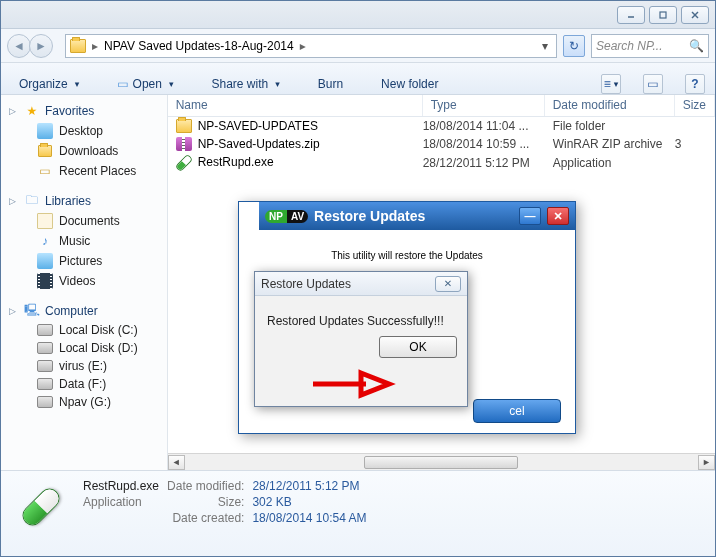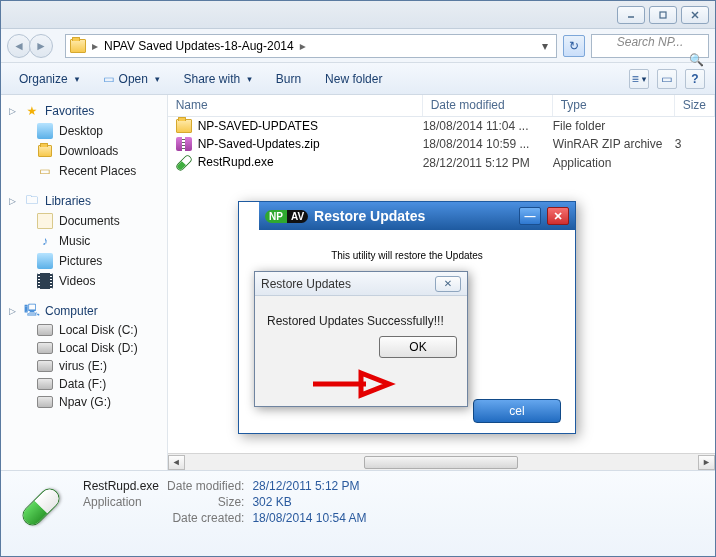--- a/index.html
+++ b/index.html
@@ -17,25 +17,25 @@
 .nav-circ { width: 52px; height: 28px; position: relative; }
 .nav-circ .c { width: 24px; height: 24px; border: 1px solid #b5c3d3; border-radius: 50%; background: linear-gradient(#f0f4f9,#dfe7f0); position: absolute; top: 2px; display:flex;align-items:center;justify-content:center;color:#7d92a8; }
 .nav-circ .c1 { left: 0; }
 .nav-circ .c2 { left: 22px; }
 .addrbox { flex: 1; height: 24px; border: 1px solid #a8b8c9; background: #fff; display: flex; align-items: center; padding: 0 4px; gap: 6px; }
 .folder-ic { width: 16px; height: 14px; background: linear-gradient(#ffe9a8,#f7c94f); border: 1px solid #d6a82e; border-radius: 1px; position: relative; }
 .folder-ic::before{content:"";position:absolute;top:-3px;left:1px;width:6px;height:3px;background:#f7c94f;border:1px solid #d6a82e;border-bottom:none;border-radius:1px 1px 0 0;}
 .crumb-sep { color: #666; }
 .addr-drop { margin-left: auto; color: #555; padding: 0 4px; }
 .refresh { width: 22px; height: 22px; border: 1px solid #7da7d9; background: linear-gradient(#e8f1fb,#c9defa); display:flex;align-items:center;justify-content:center;color:#2a5a9e;border-radius:2px;}
-.searchbox { width: 118px; height: 24px; border: 1px solid #a8b8c9; background: #fff; display: flex; align-items: center; padding: 0 4px; color: #888; font-style: italic; gap:4px;flex-direction:column;}
+.searchbox { width: 118px; height: 24px; border: 1px solid #a8b8c9; background: #fff; display: flex; align-items: center; padding: 0 4px; color: #888; font-style: italic; gap:4px;}
 .searchbox .mag { margin-left:auto;color:#555;font-style:normal;}
 
 
-.toolbar { height: 32px; background: linear-gradient(#f4f8fd,#e5edf7); border-bottom: 1px solid #cfd9e4; display: flex; align-items: center; padding: 0 10px; gap: 8px; }
+.toolbar { height: 32px; background: linear-gradient(#f4f8fd,#e5edf7); border-bottom: 1px solid #cfd9e4; display: flex; align-items: flex-end; padding: 0 10px; gap: 22px; }
 .tb-item { color: #1a3e6e; padding: 3px 8px; display: flex; align-items: center; gap: 4px; cursor:pointer; border-radius:2px;}
 .tb-drop::after { content: "▾"; font-size: 9px; margin-left: 3px; color:#1a3e6e;}
 .tb-spacer{flex:1;}
 .tb-icon{width:20px;height:20px;border:1px solid #b5c3d3;border-radius:2px;display:flex;align-items:center;justify-content:center;background:linear-gradient(#f7fafd,#e9f0f7);color:#2a5a9e;cursor:pointer;}
 
 
 .main { display: flex; height: calc(100% - 28px - 34px - 32px - 86px); }
 .nav { width: 185px; border-right: 1px solid #e0e6ec; padding: 6px 0 6px 4px; overflow:hidden;background:#fbfcfd;}
 .nav-group { margin-bottom: 10px; }
 .nav-head { display: flex; align-items: center; gap: 5px; padding: 2px 4px; color: #1a3e6e; }
@@ -255,22 +255,22 @@
         <div class="nav-item">
             <span class="ic ic-disk"></span>
             <span>Npav (G:)</span>
           </div>
       </div>
     </div>
 
     <div class="files">
       <div class="file-head">
         <div class="fh fh-name">Name</div>
+        <div class="fh fh-type">Type</div>
         <div class="fh fh-date">Date modified</div>
-        <div class="fh fh-type">Type</div>
         <div class="fh fh-size">Size</div>
       </div>
       <div class="file-row">
         <div class="fc-name">
             <span class="folder-ic"></span>
             <span>NP-SAVED-UPDATES</span>
           </div>
         <div class="fc-date">18/08/2014 11:04 ...</div>
           <div class="fc-type">File folder</div>
           <div class="fc-size"></div>

